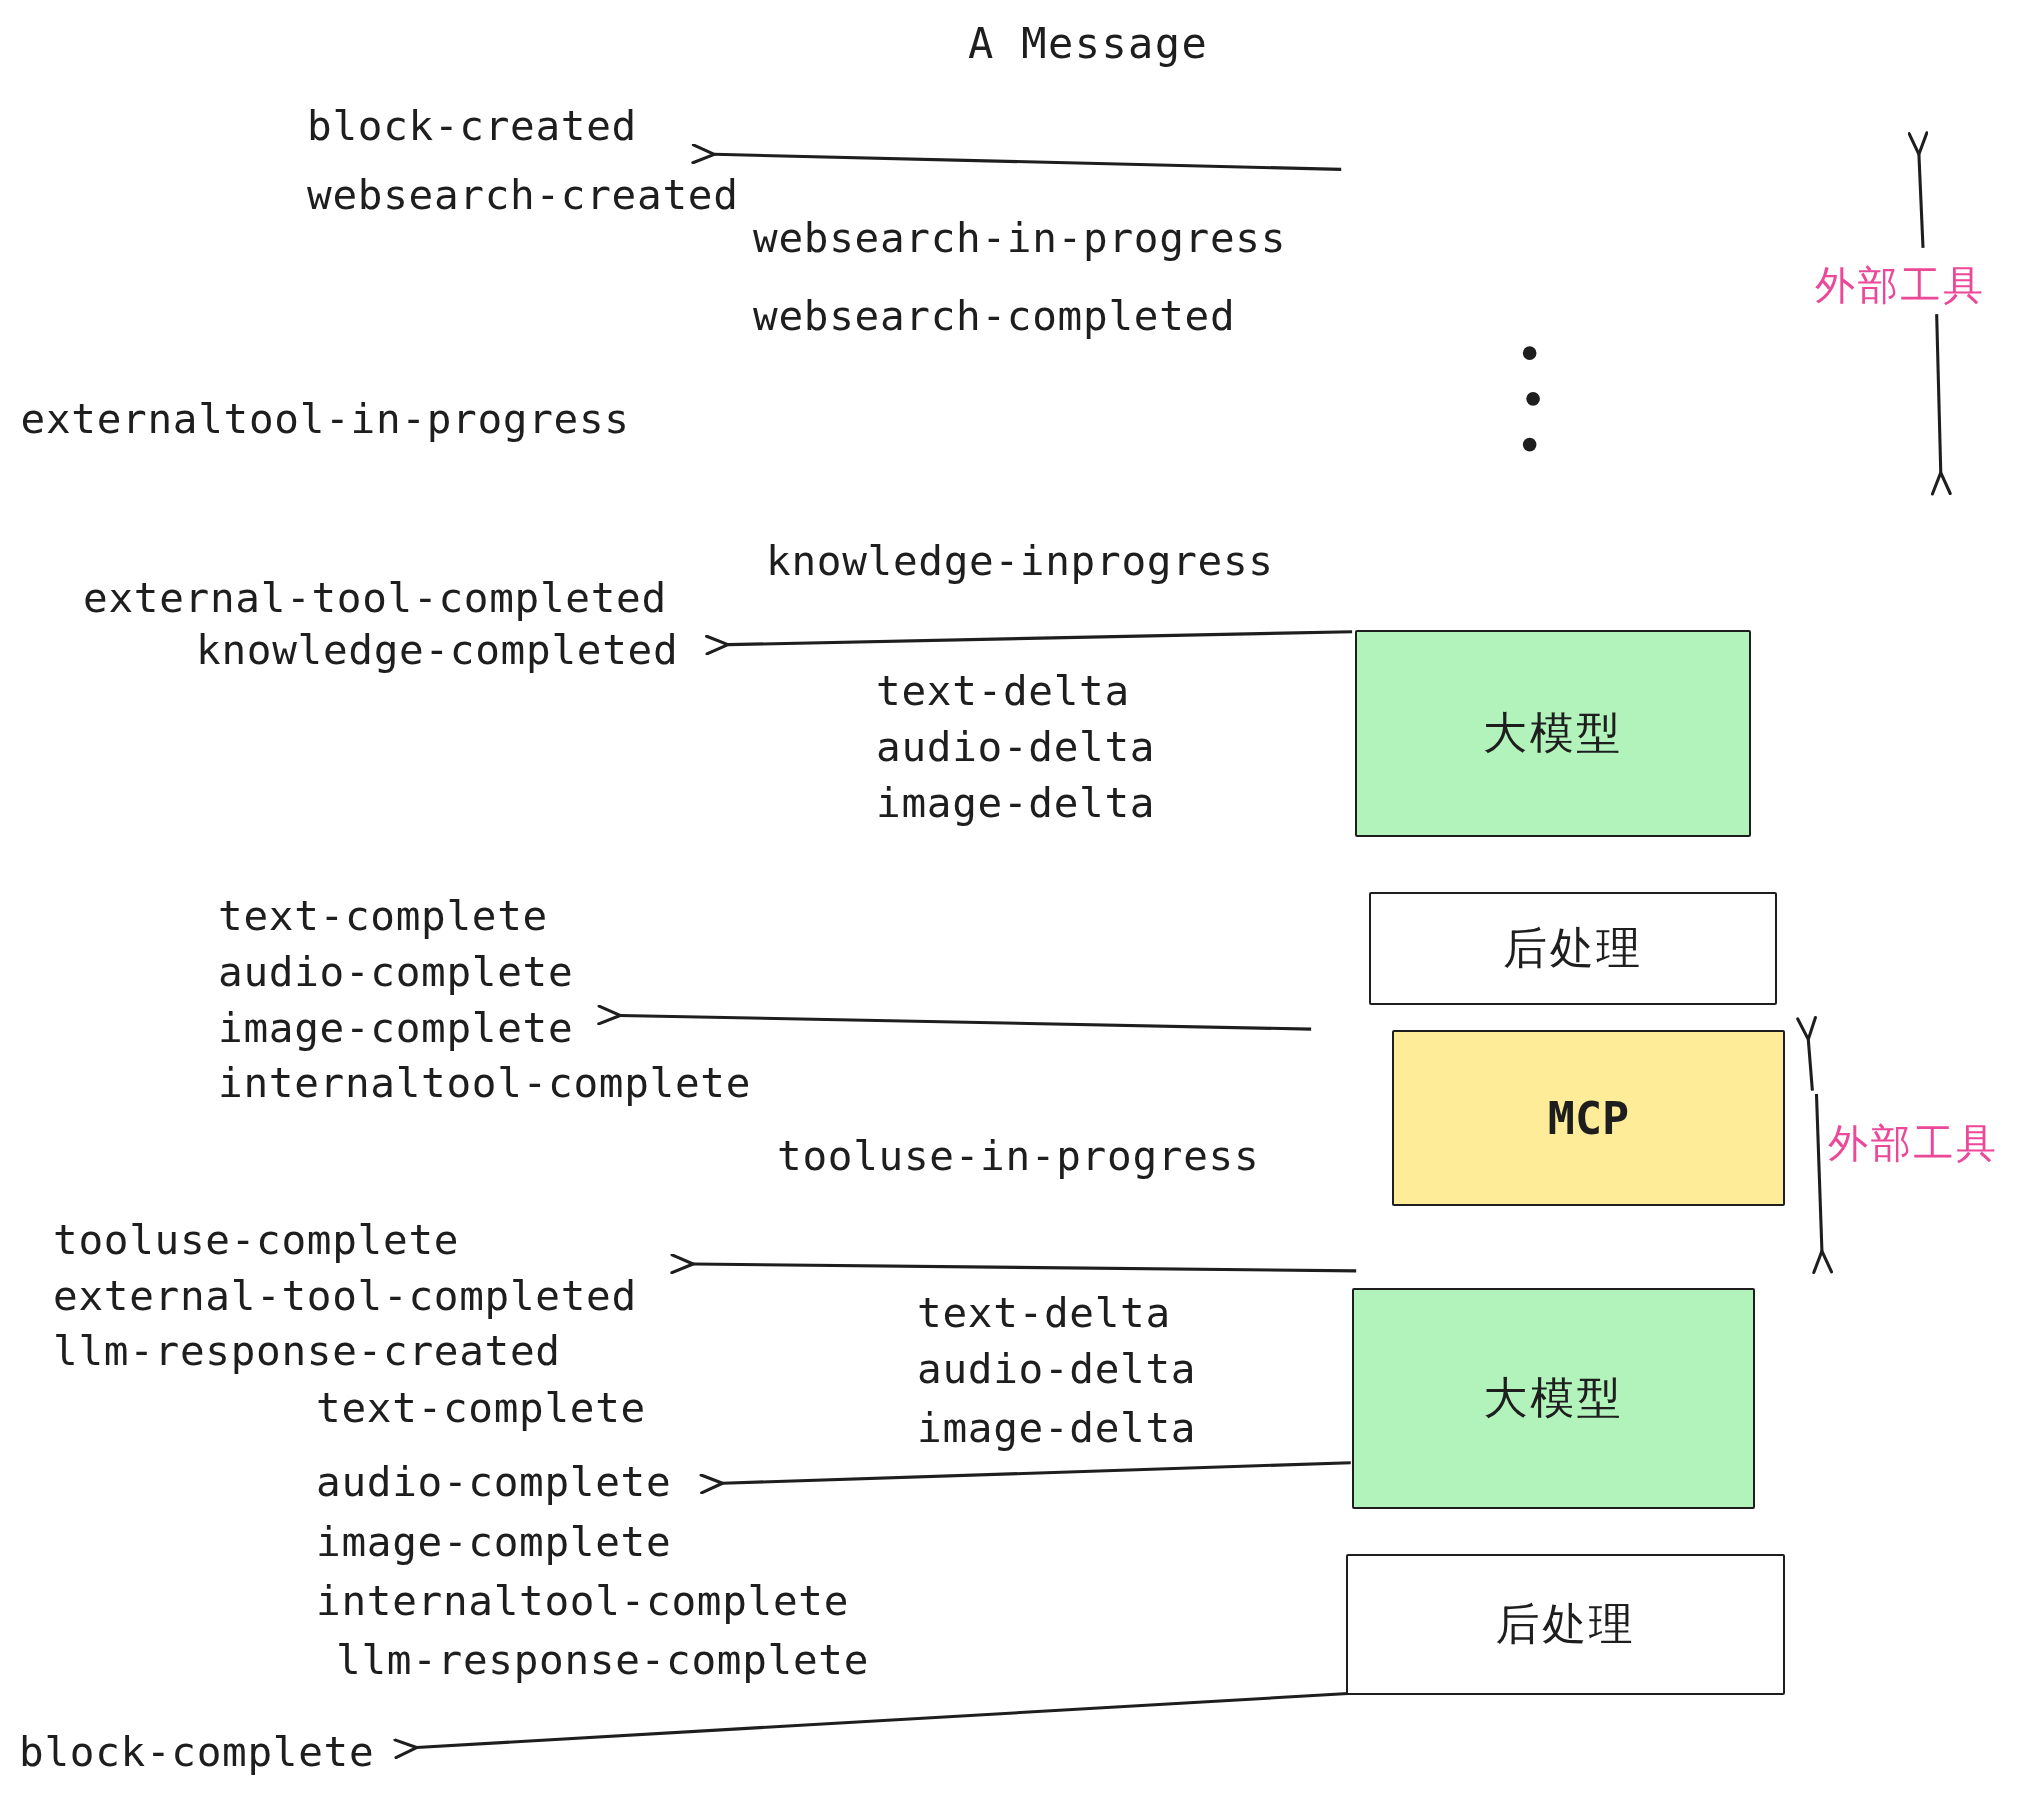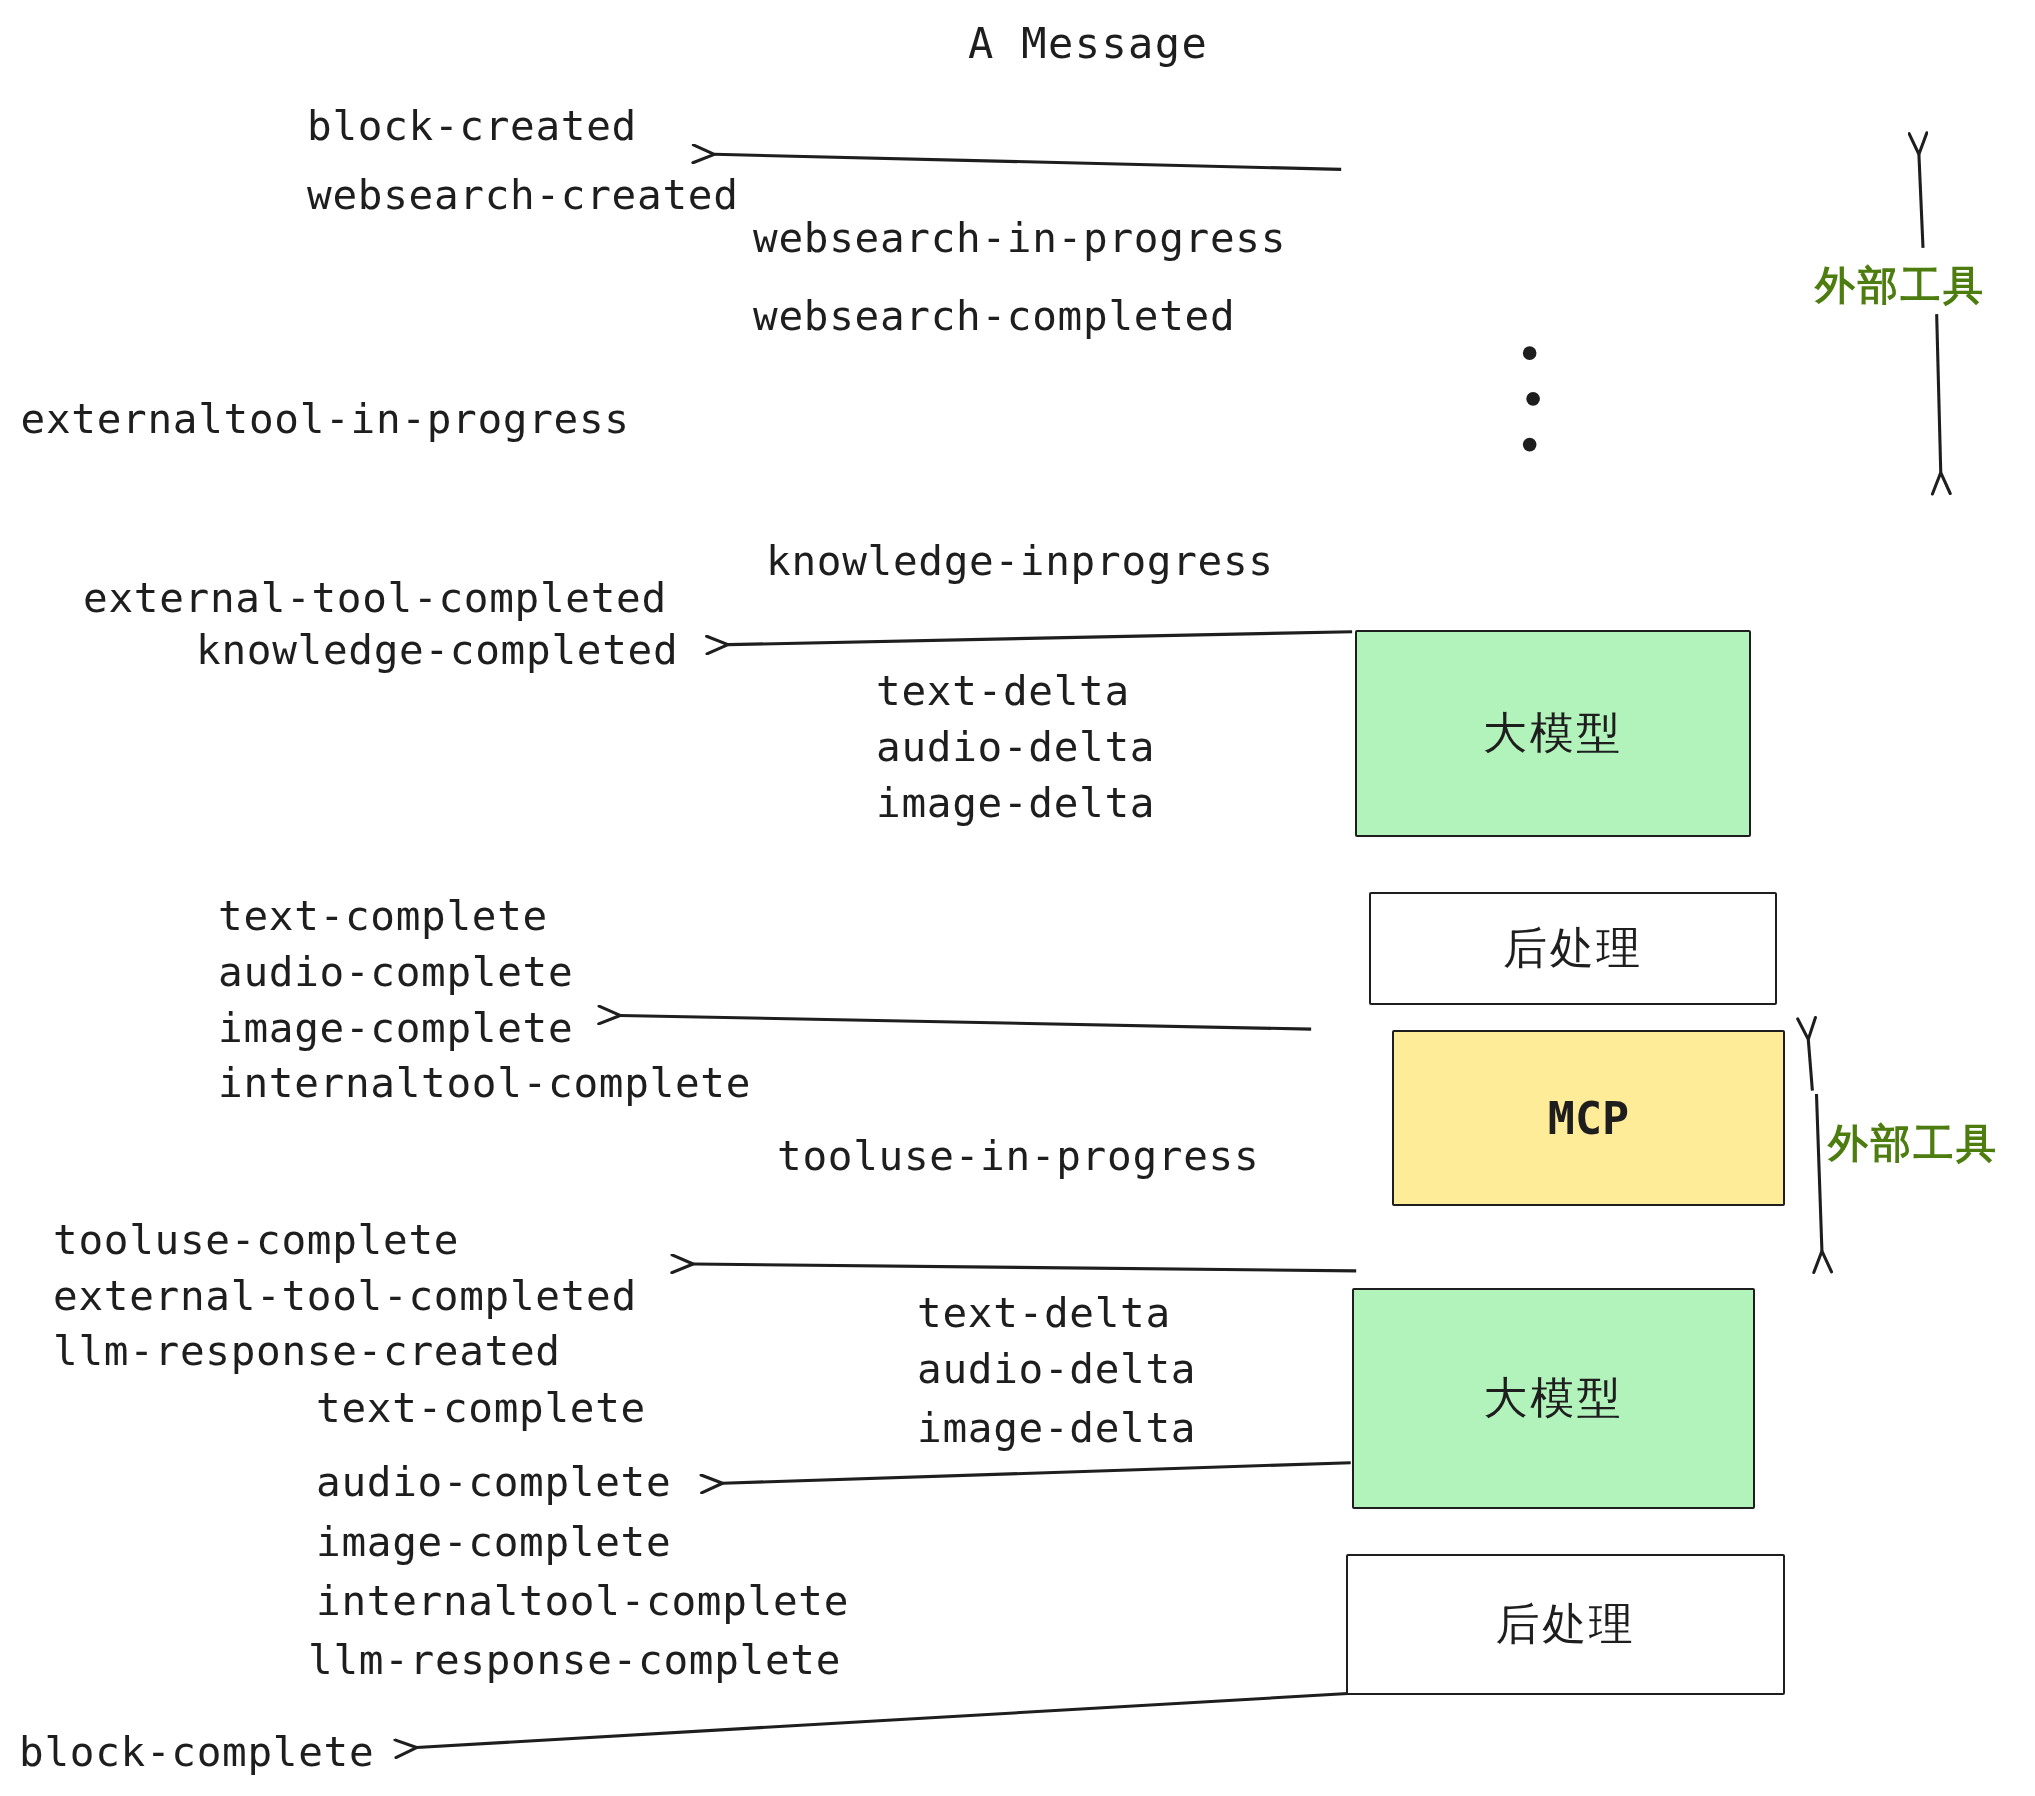--- a/index.html
+++ b/index.html
@@ -49,22 +49,21 @@
   .fill-pink{background:#ffc9c9;}
   .fill-green{background:#b2f2bb;}
   .fill-yellow{background:#ffec99;}
   .fill-white{background:#ffffff;}
   .side-note{
     position:absolute;
     font-family:"DejaVu Sans", sans-serif;
     font-size:40px;
     letter-spacing:2.7px;
     white-space:nowrap;
-    color:#4d7c0f;
-    font-weight:bold;
+    color:#ec4899;
   }
   svg.overlay{
     position:absolute;
     left:0;top:0;
     pointer-events:none;
   }
 </style>
 </head>
 <body>
 
@@ -124,21 +123,21 @@
   <div class="evt" style="left:53px;top:1327px;">llm-response-created</div>
 
   <div class="evt" style="left:917px;top:1289px;">text-delta</div>
   <div class="evt" style="left:917px;top:1345px;">audio-delta</div>
   <div class="evt" style="left:917px;top:1404px;">image-delta</div>
 
   <div class="evt" style="left:316px;top:1384px;">text-complete</div>
   <div class="evt" style="left:316px;top:1458px;">audio-complete</div>
   <div class="evt" style="left:316px;top:1518px;">image-complete</div>
   <div class="evt" style="left:316px;top:1577px;">internaltool-complete</div>
-  <div class="evt" style="left:308px;top:1636px;">llm-response-complete</div>
+  <div class="evt" style="left:336px;top:1636px;">llm-response-complete</div>
 
   <div class="evt" style="left:19px;top:1728px;">block-complete</div>
 
 
 
   <div class="box fill-green" style="left:1355px;top:630px;width:396px;height:207px;">
     <span class="cjk">大模型</span>
   </div>
 
   <div class="box fill-white" style="left:1369px;top:892px;width:408px;height:113px;">

